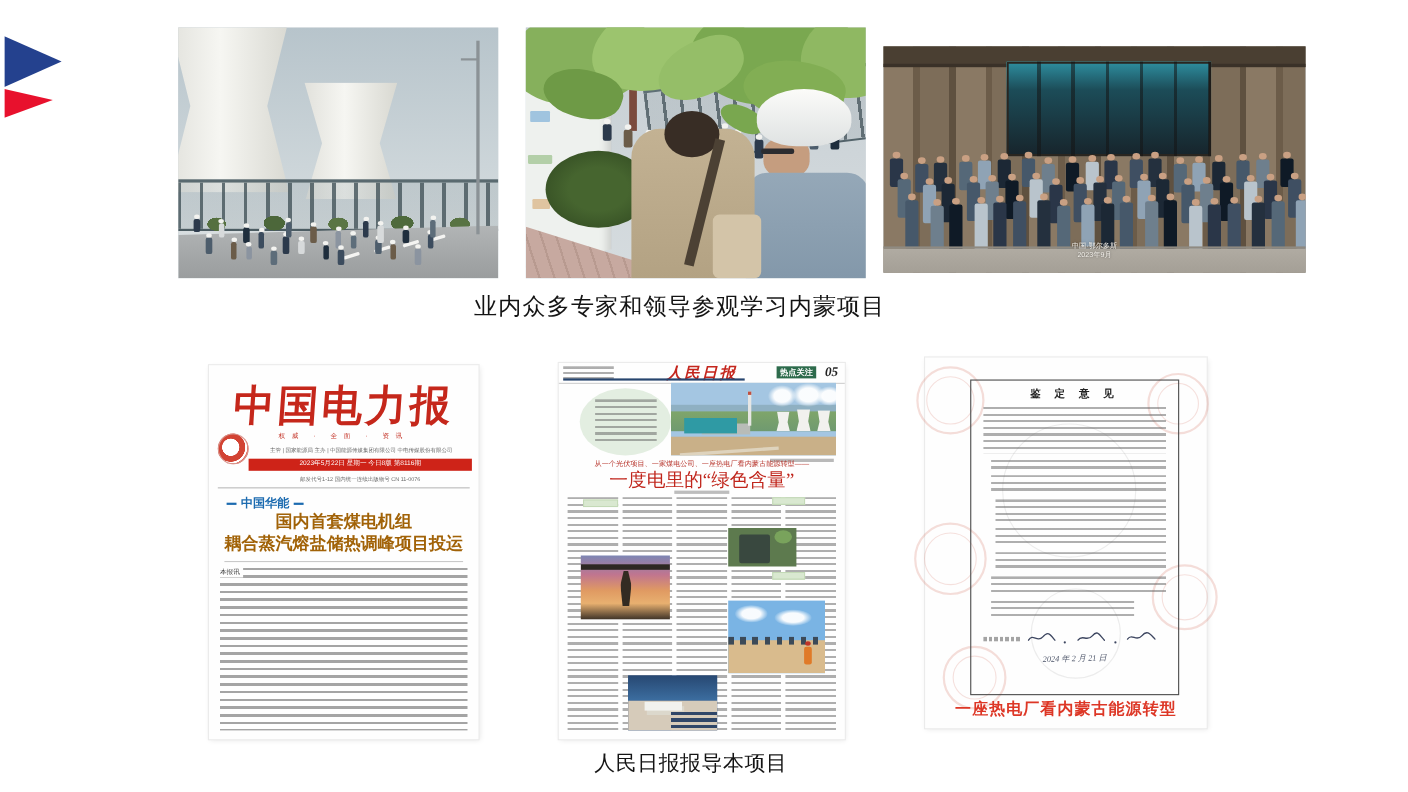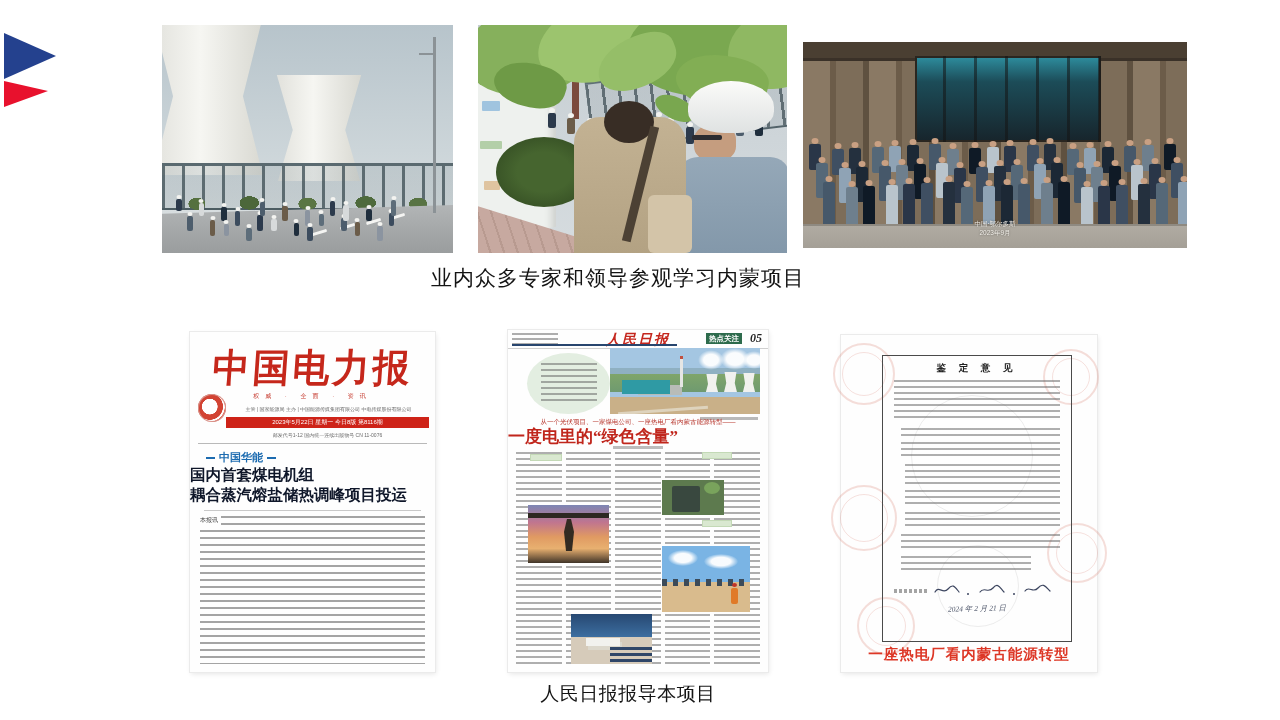--- a/index.html
+++ b/index.html
@@ -92,42 +92,42 @@
   .caption-top{position:absolute;left:0;top:264px;width:1236px;text-align:center;
          font-family:"Liberation Serif",serif;font-size:21px;letter-spacing:1px;color:#141414;}
   .caption-bottom{position:absolute;top:681px;text-align:center;font-size:19px;color:#141414;letter-spacing:.5px;}
   .c1{left:190px;width:245px;}
   .c2{left:498px;width:260px;}
   .c3{left:840px;width:312px;}
   
   .doc{position:absolute;background:#fefefe;box-shadow:0 0 0 1px #ebebeb,1px 2px 5px rgba(0,0,0,.10);}
   .d1{left:190px;top:332px;width:245px;height:340px;}
   .d2{left:508px;top:330px;width:260px;height:342px;}
-  .d3{left:841px;top:335px;width:256px;height:337px;}
+  .d3{left:841px;top:325px;width:256px;height:337px;}
   .tl{background:repeating-linear-gradient(180deg,rgba(90,90,90,.55) 0 2.4px,transparent 2.4px 7px);}
   .tl2{background:repeating-linear-gradient(180deg,rgba(95,95,95,.5) 0 2px,transparent 2px 6px);}
   
   .masthead1{position:absolute;left:0;top:12px;width:100%;text-align:center;
          font-family:"DejaVu Serif",serif;font-weight:bold;font-size:37px;color:#c5271b;
          transform:skewX(-4deg) scaleY(1.04);letter-spacing:3px;}
   .slogan1{position:absolute;left:0;top:60px;width:100%;text-align:center;font-size:6px;color:#c5372b;
          letter-spacing:6px;}
   .cpnlogo{position:absolute;left:8px;top:62px;width:28px;height:28px;border-radius:50%;
          background:radial-gradient(circle at 42% 45%,#ffffff 0 34%,#d24333 36% 58%,#ffffff 60% 66%,#e0685a 68% 100%);
          box-shadow:inset 0 0 0 1px #d8948c;}
   .pub1{position:absolute;left:36px;top:74px;right:4px;text-align:center;font-size:5px;color:#6a6a6a;white-space:nowrap;}
   .datebar1{position:absolute;left:36px;top:85px;right:6px;height:11px;background:#ce2318;color:#fff;
          font-size:6px;line-height:11px;text-align:center;white-space:nowrap;}
   .postal1{position:absolute;left:36px;top:100px;right:6px;text-align:center;font-size:5px;color:#6a6a6a;white-space:nowrap;}
   .rule1{position:absolute;left:8px;top:111px;right:8px;height:1px;background:#b9b9b9;}
   .huaneng{position:absolute;left:12px;top:118px;font-size:11px;font-weight:bold;color:#1c6bb0;}
   .huaneng::before,.huaneng::after{content:"";display:inline-block;width:9px;height:2px;background:#1c6bb0;
          vertical-align:middle;margin:0 4px;}
-  .headline1{position:absolute;left:0;width:100%;font-family:"Liberation Serif",serif;
-         font-weight:bold;font-size:15.5px;color:#0f172a;line-height:20px;}
+  .headline1{position:absolute;left:0;width:100%;text-align:center;font-family:"Liberation Serif",serif;
+         font-weight:bold;font-size:15.5px;color:#a16207;line-height:20px;}
   .h1a{top:133px;} .h1b{top:153px;}
   .rule1b{position:absolute;left:14px;top:178px;right:14px;height:1px;background:#c9c9c9;}
   .body1{position:absolute;left:10px;top:184px;right:10px;bottom:8px;display:flex;gap:10px;}
   .col1{flex:1;position:relative;}
   .lead1{position:absolute;left:0;top:0;font-size:6px;color:#3c3c3c;background:#fefefe;padding-right:3px;z-index:2;}
   .ad1{position:absolute;left:0;right:0;bottom:10px;height:52px;overflow:hidden;border-radius:2px;
         background:radial-gradient(80px 50px at 70% 60%,#27447e 0%,#152a5c 55%,#0c1c42 100%);}
   .ad1::before{content:"";position:absolute;left:28px;top:-24px;width:88px;height:88px;border-radius:50%;
         border:1px solid rgba(150,190,255,.35);}
   .ad1::after{content:"";position:absolute;left:44px;top:-10px;width:58px;height:58px;border-radius:50%;
@@ -154,22 +154,22 @@
   .pm-chim{position:absolute;left:70px;top:8px;width:3px;height:28px;background:#e6e6e4;border-top:3px solid #c05040;}
   .pm-tw{position:absolute;background:#f1f1ee;clip-path:polygon(15% 0,85% 0,75% 55%,88% 100%,12% 100%,25% 55%);}
   .pm-steam{position:absolute;border-radius:50%;background:radial-gradient(rgba(255,255,255,.95) 40%,rgba(255,255,255,0) 70%);}
   .pm-fg{position:absolute;left:0;bottom:0;width:100%;height:17px;background:#c9b088;}
   .pm-road{position:absolute;left:8px;bottom:2px;width:90px;height:3px;background:#ded3bd;transform:rotate(-4deg);}
   .pcap2{position:absolute;right:10px;top:87px;width:58px;height:3px;background:#b9b9b9;}
   .oval2{position:absolute;left:19px;top:23px;width:83px;height:61px;border-radius:50%;background:#e3eee1;
         display:flex;align-items:center;justify-content:center;}
   .oval2 .tl2{width:56px;height:42px;}
   .kicker2{position:absolute;left:0;top:88px;width:100%;text-align:center;font-size:6.5px;color:#b8372e;white-space:nowrap;}
-  .headline2{position:absolute;left:0;top:95px;width:100%;font-family:"Liberation Serif",serif;
-        font-weight:bold;font-size:17px;color:#c0261c;}
+  .headline2{position:absolute;left:0;top:95px;width:100%;text-align:center;font-family:"Liberation Serif",serif;
+        font-weight:normal;font-size:17px;color:#c0261c;}
   .byline2{position:absolute;left:105px;top:116px;width:50px;height:3px;background:#bdbdbd;}
   .body2{position:absolute;left:8px;top:122px;right:8px;bottom:6px;display:flex;gap:4px;}
   .body2 .bc{flex:1;}
   .minihdr{position:absolute;height:7px;background:#d9e8d0;box-shadow:inset 0 0 0 1px #c3d9b6;}
   .ph-sunset{position:absolute;left:20px;top:175px;width:81px;height:58px;overflow:hidden;
         background:linear-gradient(180deg,#7d86b4 0%,#c0758f 30%,#e09a62 55%,#e8b070 75%,#403428 100%);}
   .ph-sunset::before{content:"";position:absolute;left:0;top:8px;width:100%;height:5px;background:#2d2822;}
   .ph-sunset::after{content:"";position:absolute;left:36px;top:14px;width:10px;height:32px;background:#332b22;
         clip-path:polygon(30% 0,70% 0,100% 40%,80% 100%,20% 100%,0 40%);}
   .ph-solar{position:absolute;left:63px;top:284px;width:81px;height:50px;overflow:hidden;background:#2c4d7c;}

